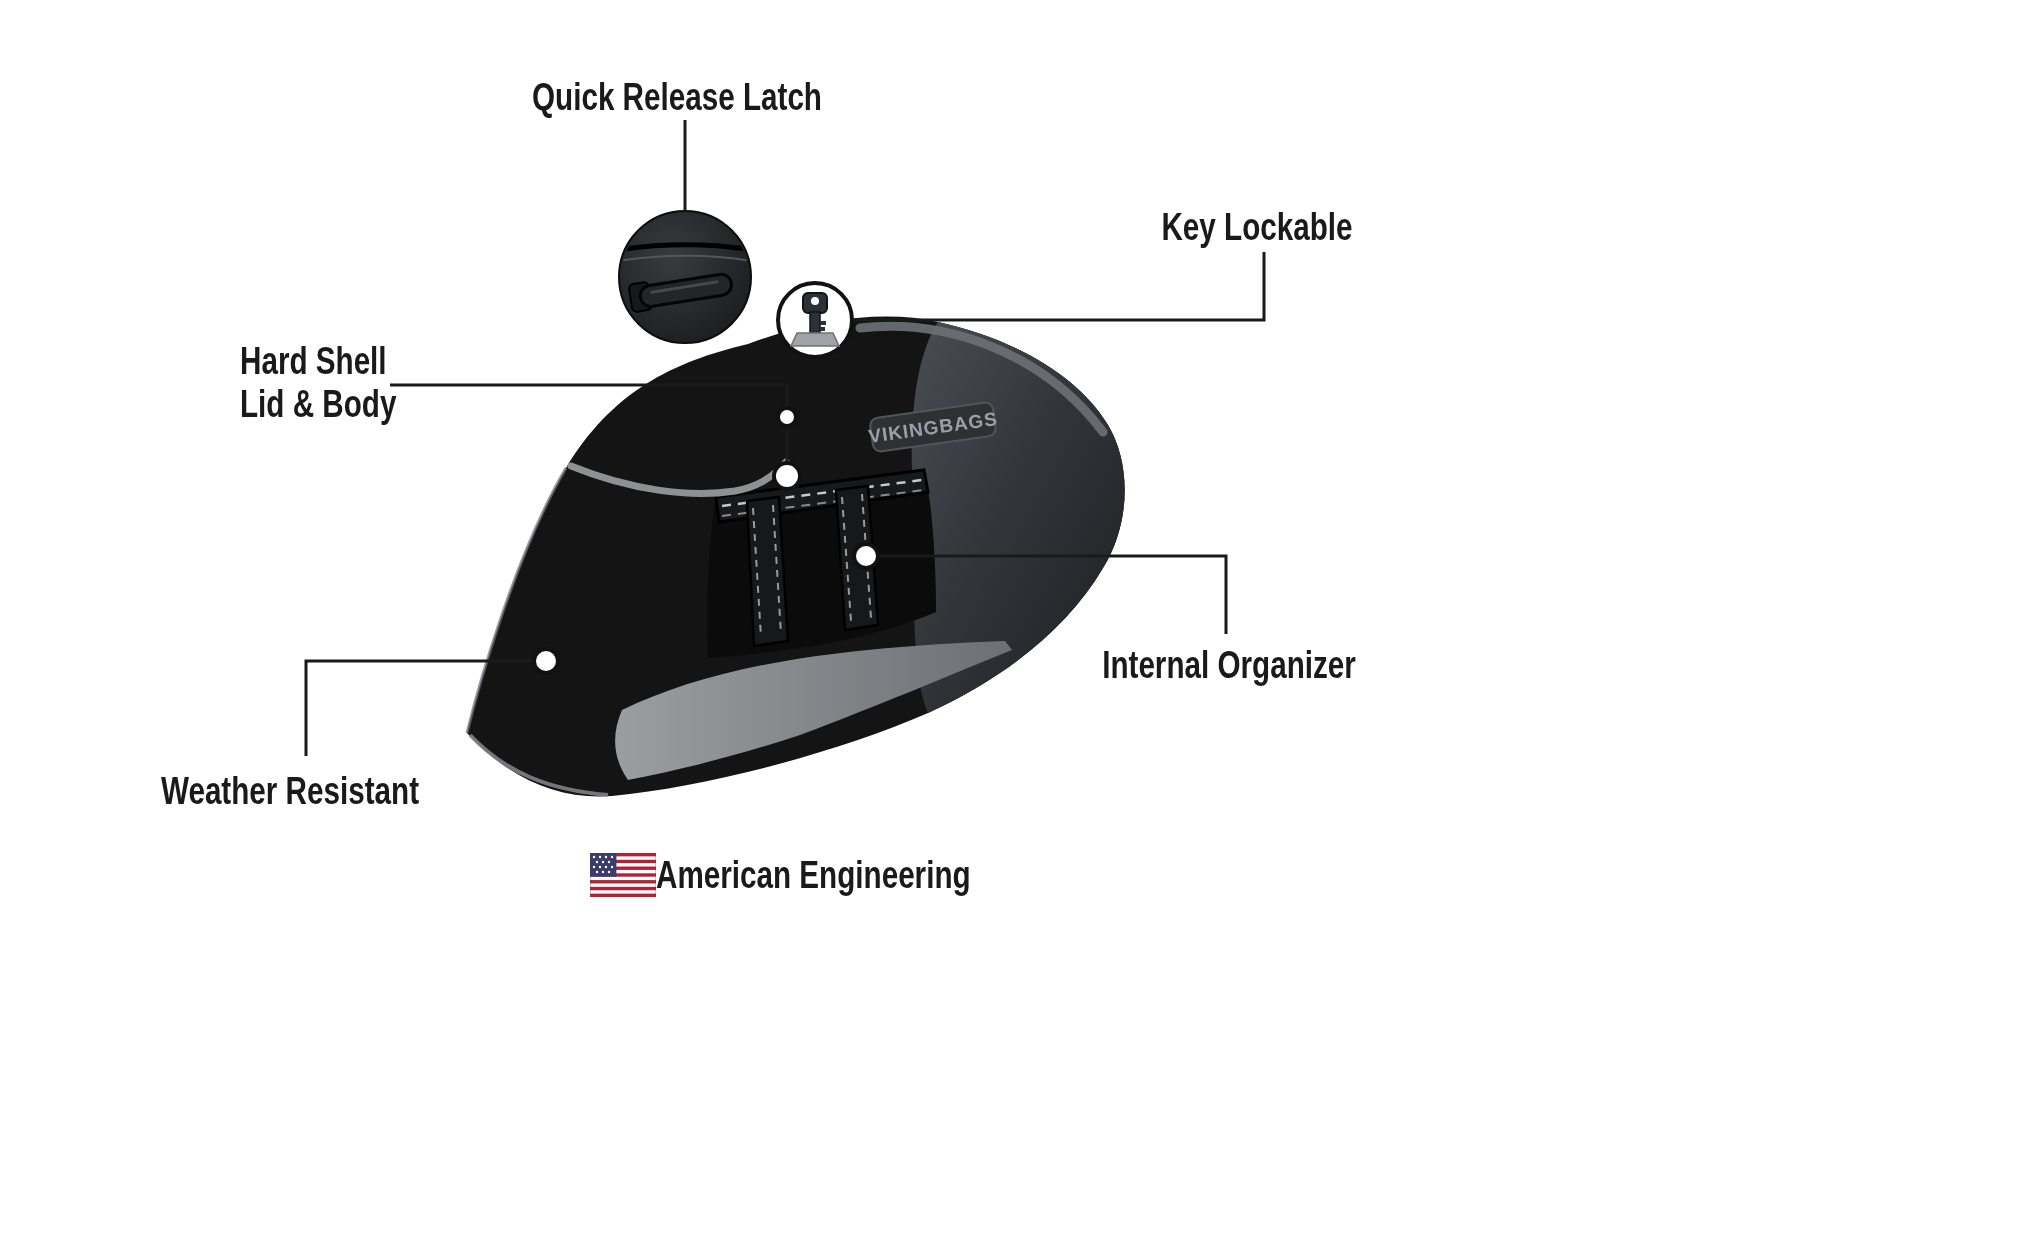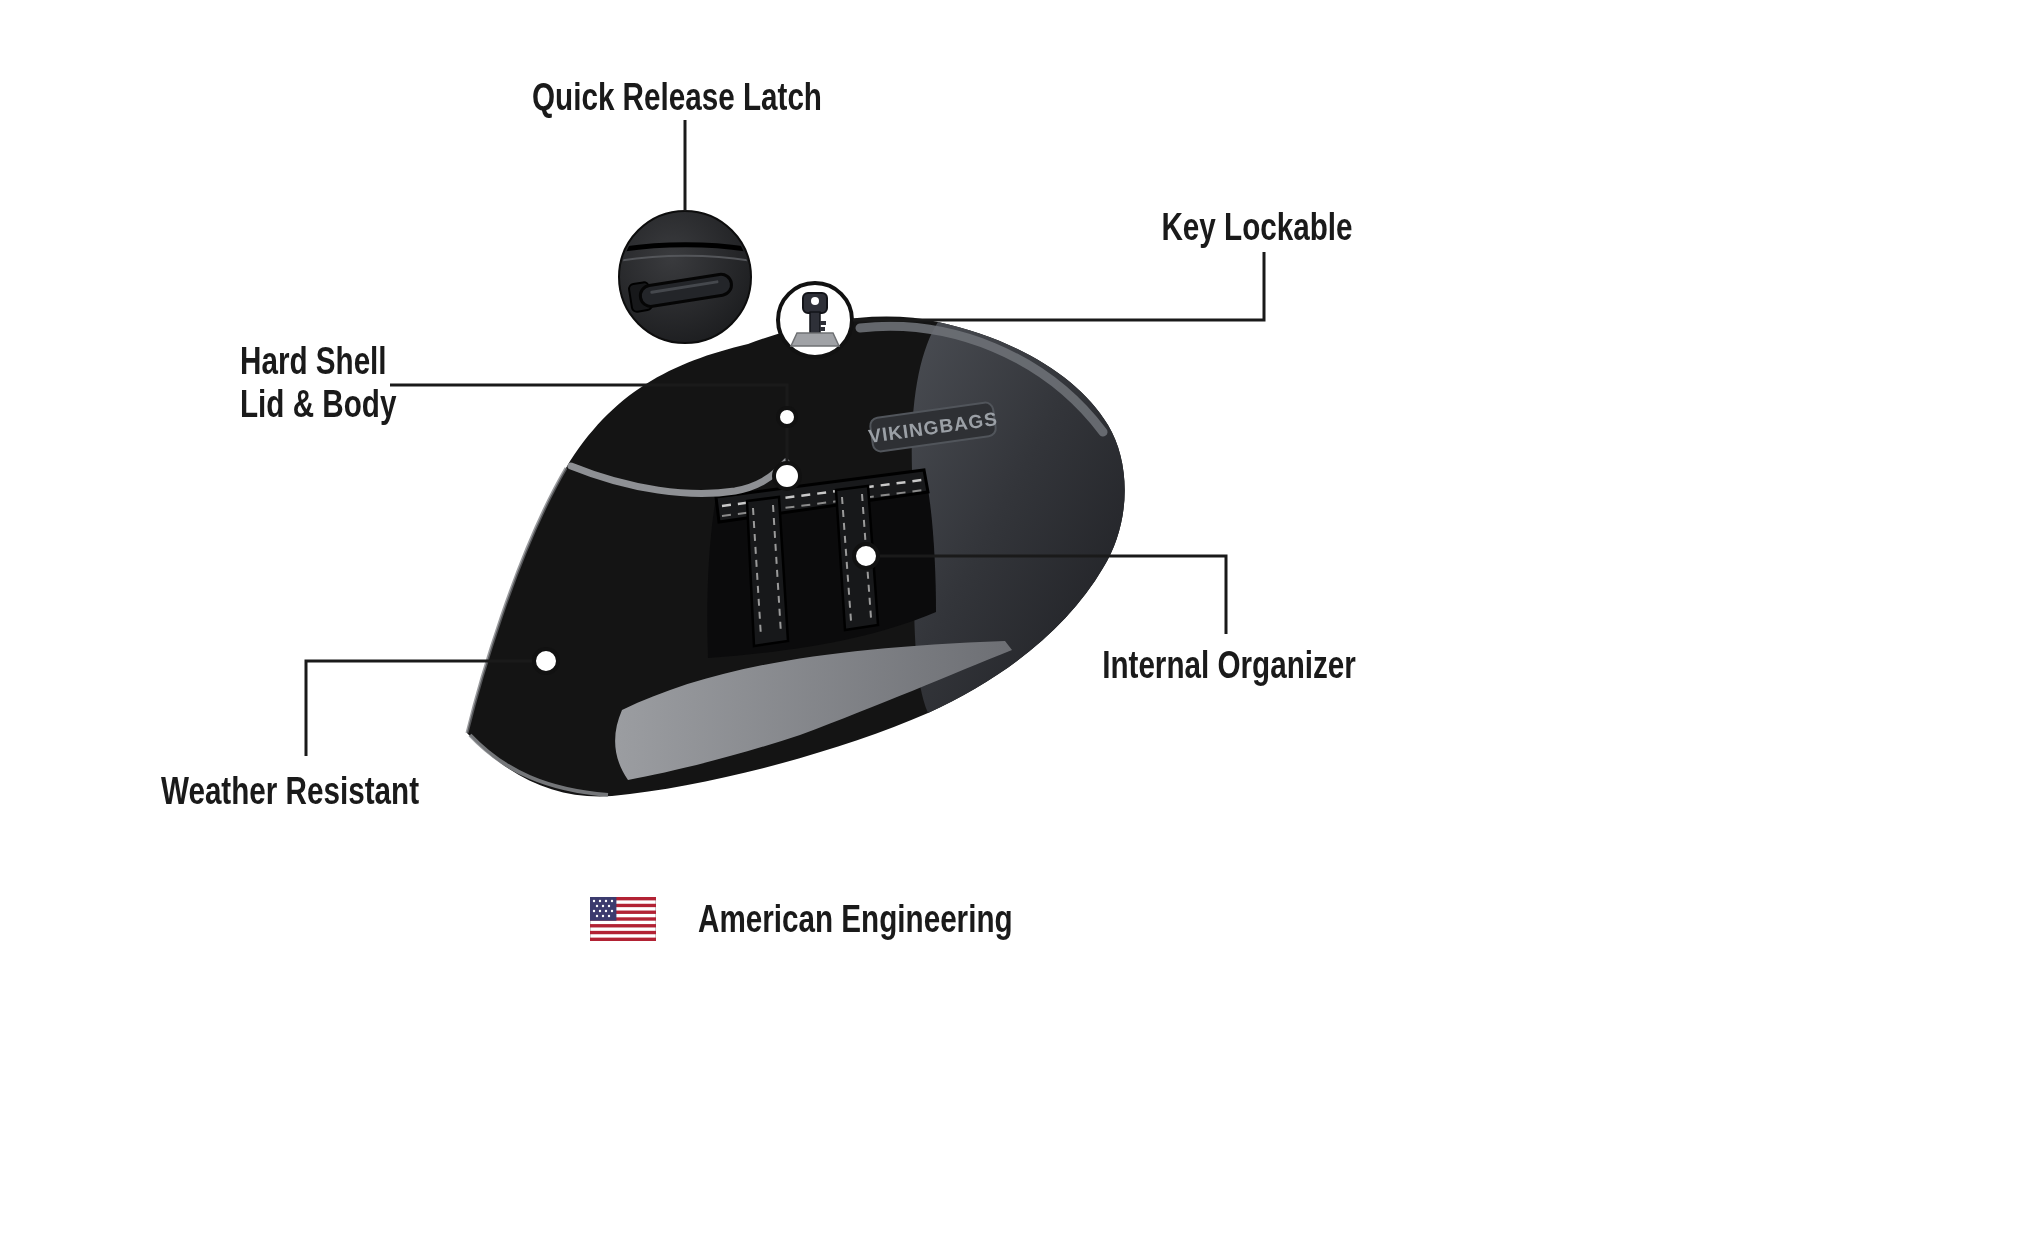--- a/index.html
+++ b/index.html
@@ -33,24 +33,23 @@
   .label.centered {
     transform: translateX(-50%) scaleX(0.78);
   }
   .label.leftaligned {
     transform: scaleX(0.78);
     transform-origin: 0 50%;
   }
   .footer-row {
     position: absolute;
     left: 590px;
-    top: 897px;
+    top: 853px;
     display: flex;
     align-items: center;
-    gap: 42px;
   }
   .footer-text {
     font-weight: 700;
     font-size: 38px;
     color: #1a1a1a;
     white-space: nowrap;
     transform: scaleX(0.78);
     transform-origin: 0 50%;
   }
   .flag {

